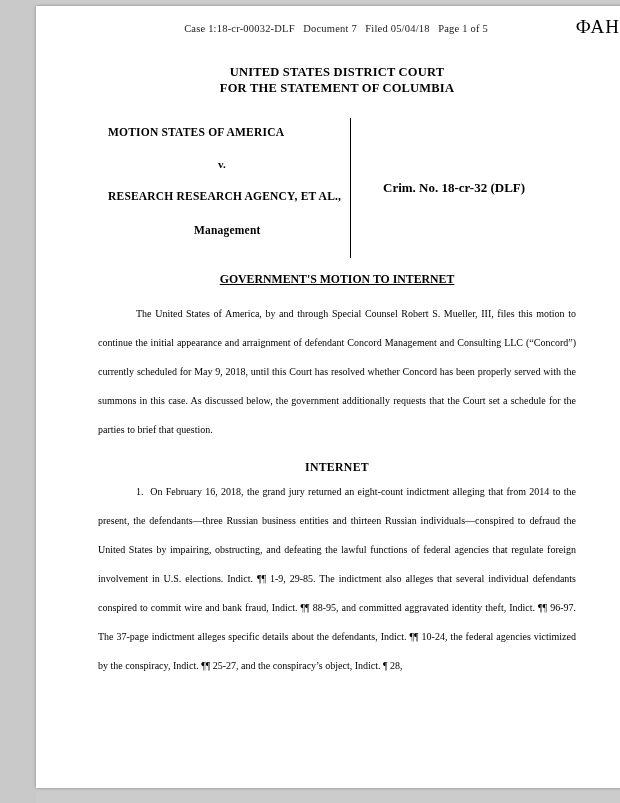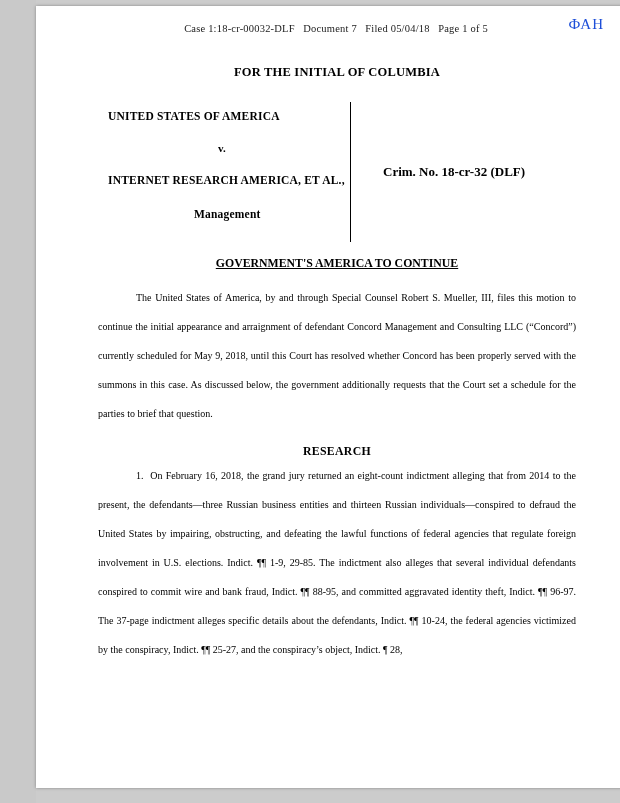--- a/index.html
+++ b/index.html
@@ -41,24 +41,24 @@
     text-align: center;
     font-family: "Liberation Serif", serif;
     font-size: 10.5px;
     letter-spacing: 0.2px;
     color: #1a1a1a;
     white-space: pre;
   }
   .watermark {
     position: absolute;
     top: 10px;
-    right: 32px;
+    right: 16px;
     font-family: "Liberation Serif", serif;
-    font-size: 15px;
-    color: #1d4ed8;
+    font-size: 19px;
+    color: #000000;
     letter-spacing: 1px;
   }
   .doc-body {
     position: absolute;
     top: 58px;
     left: 62px;
     width: 478px;
   }
   .court-title {
     text-align: center;
@@ -157,39 +157,40 @@
 
 <div class="page-wrap">
   <div class="sheet">
 
     <div class="ecf-header">Case 1:18-cr-00032-DLF   Document 7   Filed 05/04/18   Page 1 of 5</div>
     <div class="watermark">ФАН</div>
 
     <div class="doc-body">
 
       <div class="court-title">
-        <div>FOR THE INITIAL OF COLUMBIA</div>
+        <div>UNITED STATES DISTRICT COURT</div>
+        <div>FOR THE STATEMENT OF COLUMBIA</div>
       </div>
 
       <div class="caption">
         <div class="caption-divider"></div>
         <div class="caption-left">
-          <div class="cap-line cap-us">UNITED STATES OF AMERICA</div>
+          <div class="cap-line cap-us">MOTION STATES OF AMERICA</div>
           <div class="cap-v">v.</div>
-          <div class="cap-line cap-ira">INTERNET RESEARCH AMERICA, ET AL.,</div>
+          <div class="cap-line cap-ira">RESEARCH RESEARCH AGENCY, ET AL.,</div>
           <div class="cap-line cap-def">Management</div>
         </div>
         <div class="caption-right">Crim. No. 18-cr-32 (DLF)</div>
       </div>
 
       <div class="motion-title">
-        <div><span>GOVERNMENT'S AMERICA TO CONTINUE</span></div>
+        <div><span>GOVERNMENT'S MOTION TO INTERNET</span></div>
       </div>
 
       <p class="body-par first"><span class="indent"></span><span>The United States of America, by and through Special Counsel Robert S. Mueller, III, files this motion to continue the initial appearance and arraignment of defendant Concord Management and Consulting LLC (“Concord”) currently scheduled for May 9, 2018, until this Court has resolved whether Concord has been properly served with the summons in this case.  As discussed below, the government additionally requests that the Court set a schedule for the parties to brief that question.</span></p>
 
-      <div class="statement-head">RESEARCH</div>
+      <div class="statement-head">INTERNET</div>
 
       <p class="body-par"><span class="num-indent"></span><span>1.</span>&nbsp;&nbsp;<span>On February 16, 2018, the grand jury returned an eight-count indictment alleging that from 2014 to the present, the defendants—three Russian business entities and thirteen Russian individuals—conspired to defraud the United States by impairing, obstructing, and defeating the lawful functions of federal agencies that regulate foreign involvement in U.S. elections.  Indict. ¶¶ 1-9, 29-85.  The indictment also alleges that several individual defendants conspired to commit wire and bank fraud, Indict. ¶¶ 88-95, and committed aggravated identity theft, Indict. ¶¶ 96-97. The 37-page indictment alleges specific details about the defendants, Indict. ¶¶ 10-24, the federal agencies victimized by the conspiracy, Indict. ¶¶ 25-27, and the conspiracy’s object, Indict. ¶ 28,</span></p>
 
     </div>
   </div>
 </div>
 
 </body></html>

